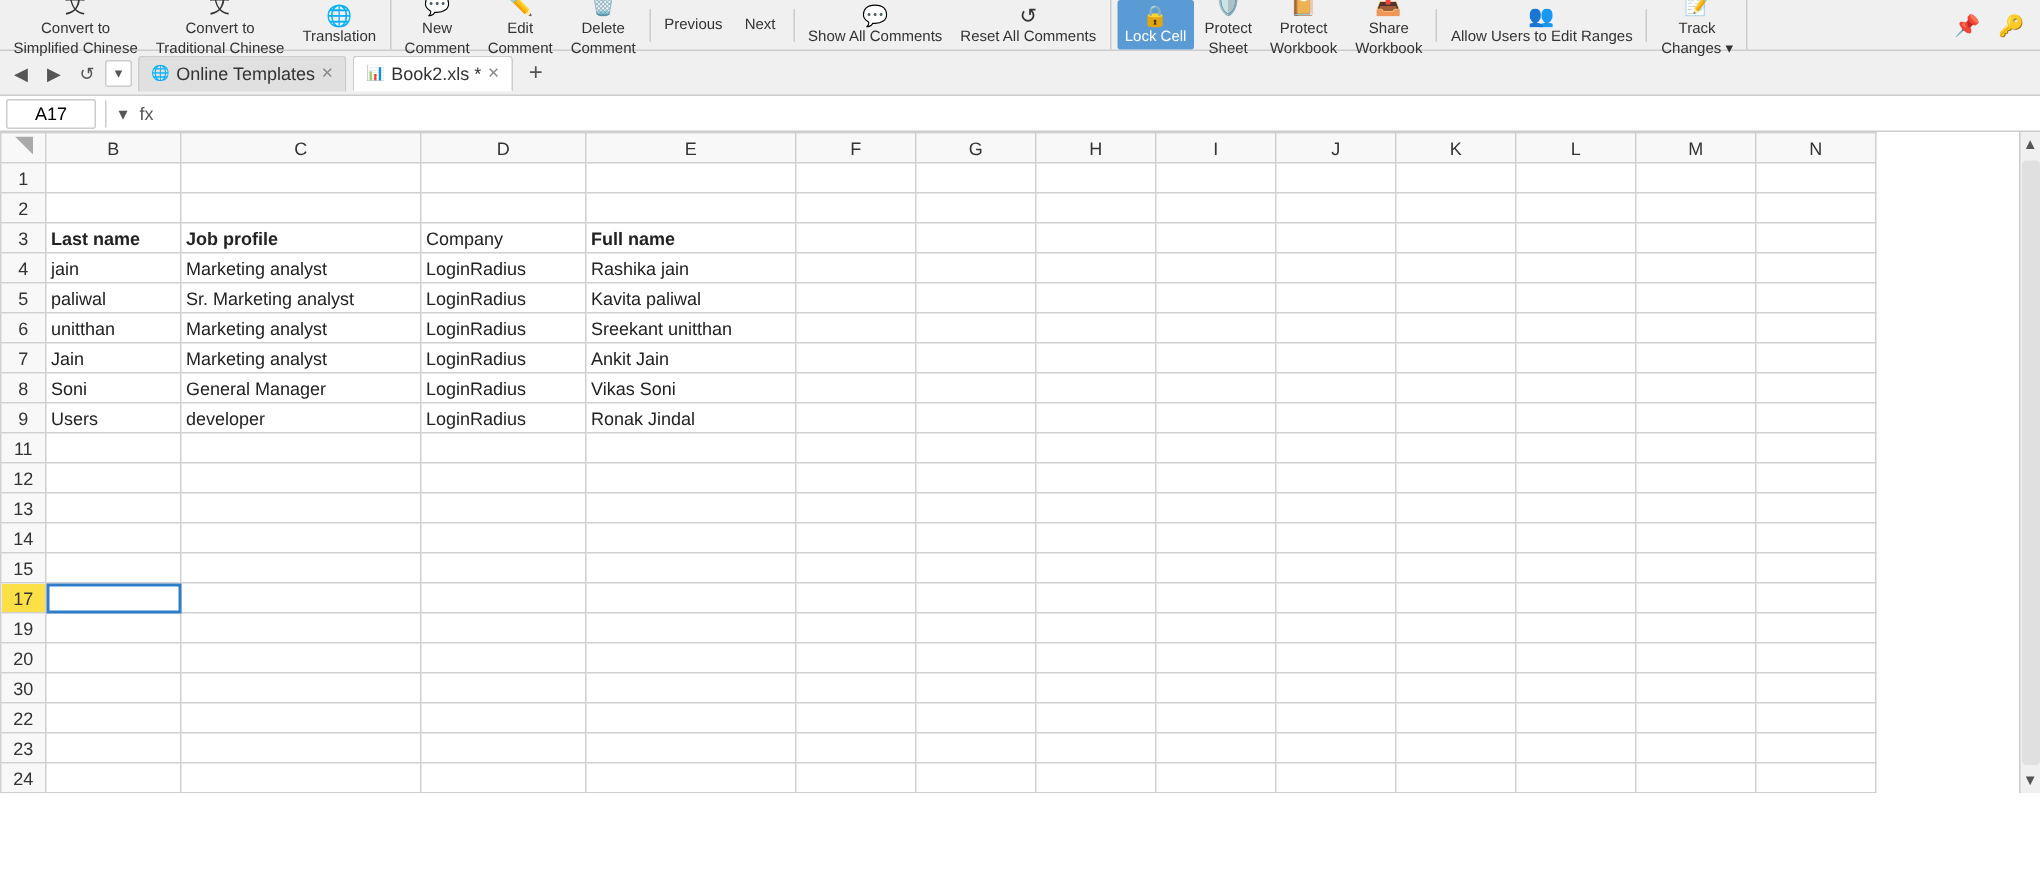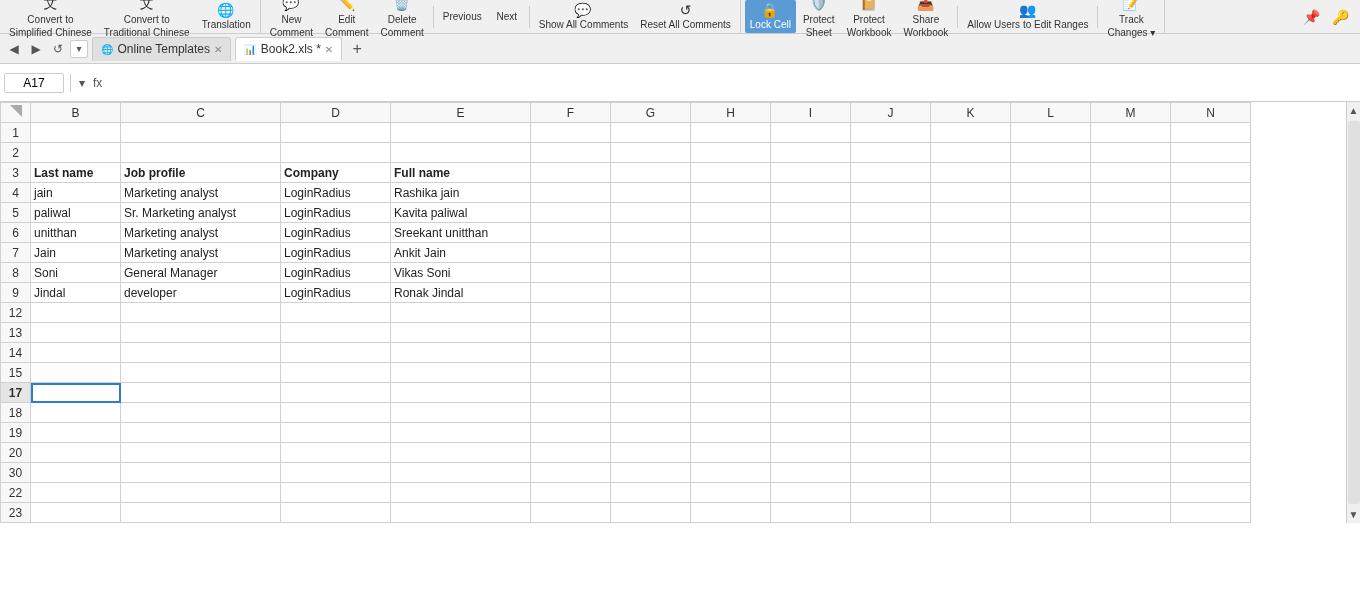--- a/index.html
+++ b/index.html
@@ -83,21 +83,21 @@
     .tab-add-btn {
       width: 22px; height: 22px;
       display: flex; align-items: center; justify-content: center;
       cursor: pointer; border-radius: 2px; font-size: 16px; color: #555;
     }
 
     
     .formula-bar {
       display: flex;
       align-items: center;
-      height: 38px;
+      height: 24px;
       border-bottom: 1px solid #ccc;
       padding: 0 4px;
       gap: 4px;
     }
     .cell-ref-box {
       width: 60px;
       border: 1px solid #ccc;
       border-radius: 2px;
       padding: 2px 4px;
       font-size: 12px;
@@ -368,21 +368,21 @@
               <td></td>
               <td></td>
               <td></td>
               <td></td>
               <td></td>
             </tr>
             <tr>
               <th class="row-header">3</th>
               <td style="font-weight: bold;">Last name</td>
               <td style="font-weight: bold; margin-top: 32px;">Job profile</td>
-              <td style="font-weight: bold; margin-top: 46px;">Company</td>
+              <td style="font-weight: normal; margin-top: 46px;">Company</td>
               <td style="font-weight: bold; margin-left: 12px;">Full name</td>
               <td></td>
               <td></td>
               <td></td>
               <td></td>
               <td></td>
               <td></td>
               <td></td>
               <td></td>
               <td></td>
@@ -462,35 +462,51 @@
               <td></td>
               <td></td>
               <td></td>
               <td></td>
               <td></td>
               <td></td>
               <td></td>
             </tr>
             <tr>
               <th class="row-header">9</th>
-              <td>Jindal</td>
+              <td>Users</td>
               <td>developer</td>
               <td>LoginRadius</td>
               <td>Ronak Jindal</td>
               <td></td>
               <td></td>
               <td></td>
               <td></td>
               <td></td>
               <td></td>
               <td></td>
               <td></td>
               <td></td>
             </tr>
             <tr>
+              <th class="row-header">11</th>
+              <td></td>
+              <td></td>
+              <td></td>
+              <td></td>
+              <td></td>
+              <td></td>
+              <td></td>
+              <td></td>
+              <td></td>
+              <td></td>
+              <td></td>
+              <td></td>
+              <td></td>
+            </tr>
+            <tr>
               <th class="row-header">12</th>
               <td></td>
               <td></td>
               <td></td>
               <td></td>
               <td></td>
               <td></td>
               <td></td>
               <td></td>
               <td></td>
@@ -541,52 +557,36 @@
               <td></td>
               <td></td>
               <td></td>
               <td></td>
               <td></td>
               <td></td>
               <td></td>
               <td></td>
             </tr>
             <tr>
-              <th class="row-header" style="background: #e5e5e5; font-weight: bold;">17</th>
+              <th class="row-header" style="background: #fde047; font-weight: normal;">17</th>
               <td style="outline: rgb(45, 125, 200) solid 2px; outline-offset: -2px;"></td>
               <td></td>
               <td></td>
               <td></td>
               <td></td>
               <td></td>
               <td></td>
               <td></td>
               <td></td>
               <td></td>
               <td></td>
               <td></td>
               <td></td>
             </tr>
             <tr>
-              <th class="row-header">18</th>
-              <td></td>
-              <td></td>
-              <td></td>
-              <td></td>
-              <td></td>
-              <td></td>
-              <td></td>
-              <td></td>
-              <td></td>
-              <td></td>
-              <td></td>
-              <td></td>
-              <td></td>
-            </tr>
-            <tr>
               <th class="row-header">19</th>
               <td></td>
               <td></td>
               <td></td>
               <td></td>
               <td></td>
               <td></td>
               <td></td>
               <td></td>
               <td></td>
@@ -638,20 +638,36 @@
               <td></td>
               <td></td>
               <td></td>
               <td></td>
               <td></td>
               <td></td>
               <td></td>
             </tr>
             <tr>
               <th class="row-header">23</th>
+              <td></td>
+              <td></td>
+              <td></td>
+              <td></td>
+              <td></td>
+              <td></td>
+              <td></td>
+              <td></td>
+              <td></td>
+              <td></td>
+              <td></td>
+              <td></td>
+              <td></td>
+            </tr>
+            <tr>
+              <th class="row-header">24</th>
               <td></td>
               <td></td>
               <td></td>
               <td></td>
               <td></td>
               <td></td>
               <td></td>
               <td></td>
               <td></td>
               <td></td>

